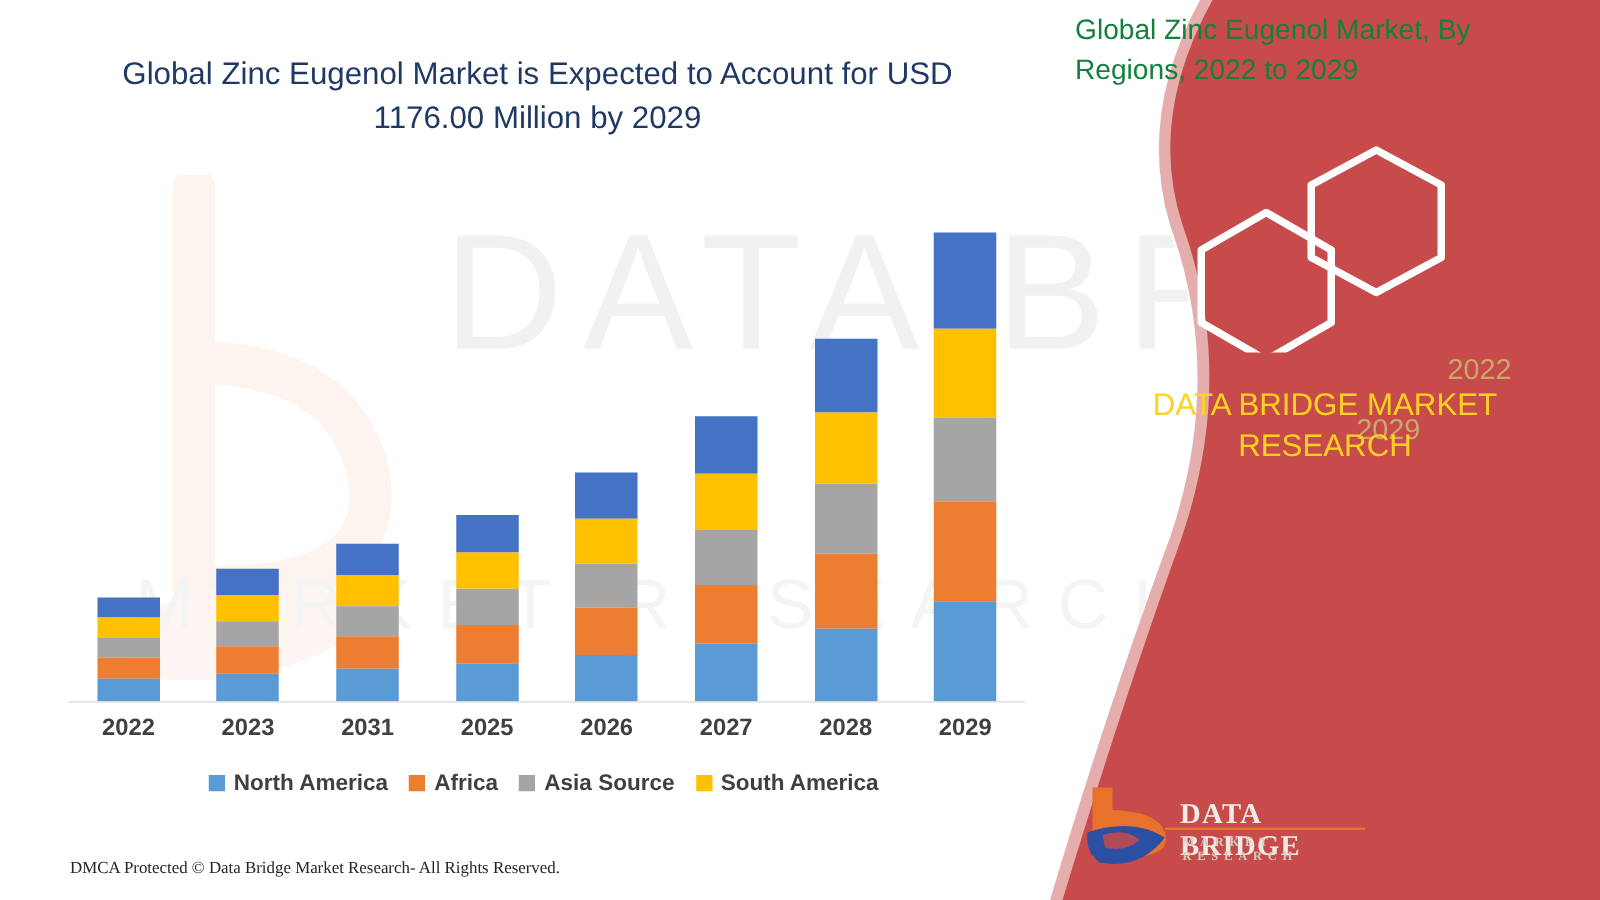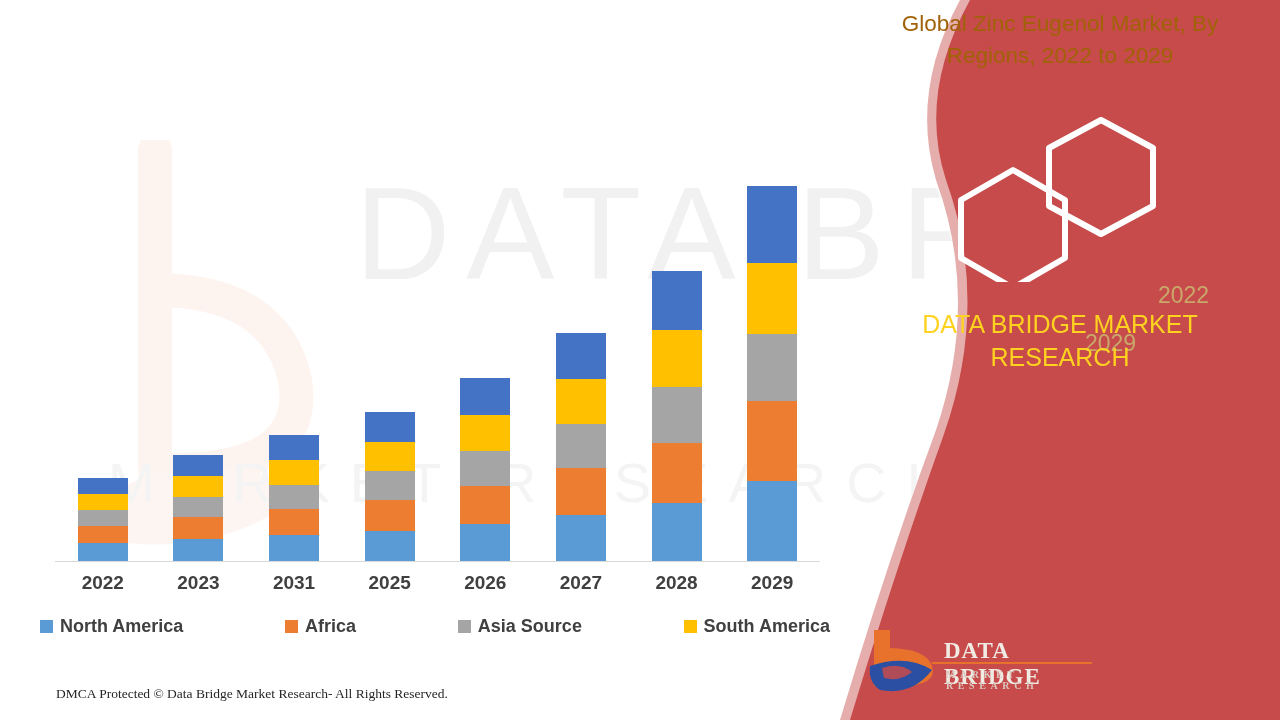--- a/index.html
+++ b/index.html
@@ -106,21 +106,21 @@
     font-size: 19px;
     font-weight: bold;
     color: #404040;
   }
 
   .legend {
     position: absolute;
     left: 40px; top: 616px;
     width: 790px;
     display: flex;
-    justify-content: space-between;
+    justify-content: center;
     align-items: center;
     gap: 17px;
   }
   .legend-item {
     display: flex; align-items: center; gap: 7px;
     font-size: 18px;
     color: #404040;
     font-weight: bold;
     white-space: nowrap;
   }
@@ -157,24 +157,24 @@
   }
   .panel-content {
     position: absolute;
     left: 0; top: 0;
     width: 440px; height: 720px;
   }
   .panel-title {
     position: absolute;
     left: 20px; top: 8px;
     width: 400px;
-    text-align: center;
+    text-align: left;
     font-size: 22.5px;
     line-height: 1.42;
-    color: #a16207;
+    color: #15803d;
     font-weight: 400;
   }
   .hexes {
     position: absolute;
     left: 105px; top: 112px;
     width: 230px; height: 170px;
   }
   .hex-label {
     position: absolute;
     font-size: 23px;
@@ -225,20 +225,21 @@
 <div id="root">
 
   <svg class="wm-logo" viewBox="0 0 290 420">
     <path d="M95 10 L95 330 M95 150 Q215 150 235 240 Q250 330 110 330" fill="none" stroke="#fdece2" stroke-width="34" stroke-linecap="round"></path>
     <path d="M40 360 Q130 300 250 350 Q160 420 45 400 Z" fill="#fdeee6"></path>
   </svg>
 
   <div class="wm-text wm-data">DATA BRIDGE</div>
   <div class="wm-text wm-market">MARKET RESEARCH</div>
 
+  <div class="chart-title">Global Zinc Eugenol Market is Expected to Account for USD 1176.00 Million by 2029</div>
 
   <div class="plot">
     <div class="bars" id="bars">
         <div class="bar-col">
           <div class="bar-stack">
             <div class="seg" style="height: 18px; background: rgb(91, 155, 213);"></div>
             <div class="seg" style="height: 17px; background: rgb(237, 125, 49);"></div>
             <div class="seg" style="height: 16px; background: rgb(165, 165, 165);"></div>
             <div class="seg" style="height: 16px; background: rgb(255, 192, 0);"></div>
             <div class="seg" style="height: 16px; background: rgb(68, 114, 196);"></div>

